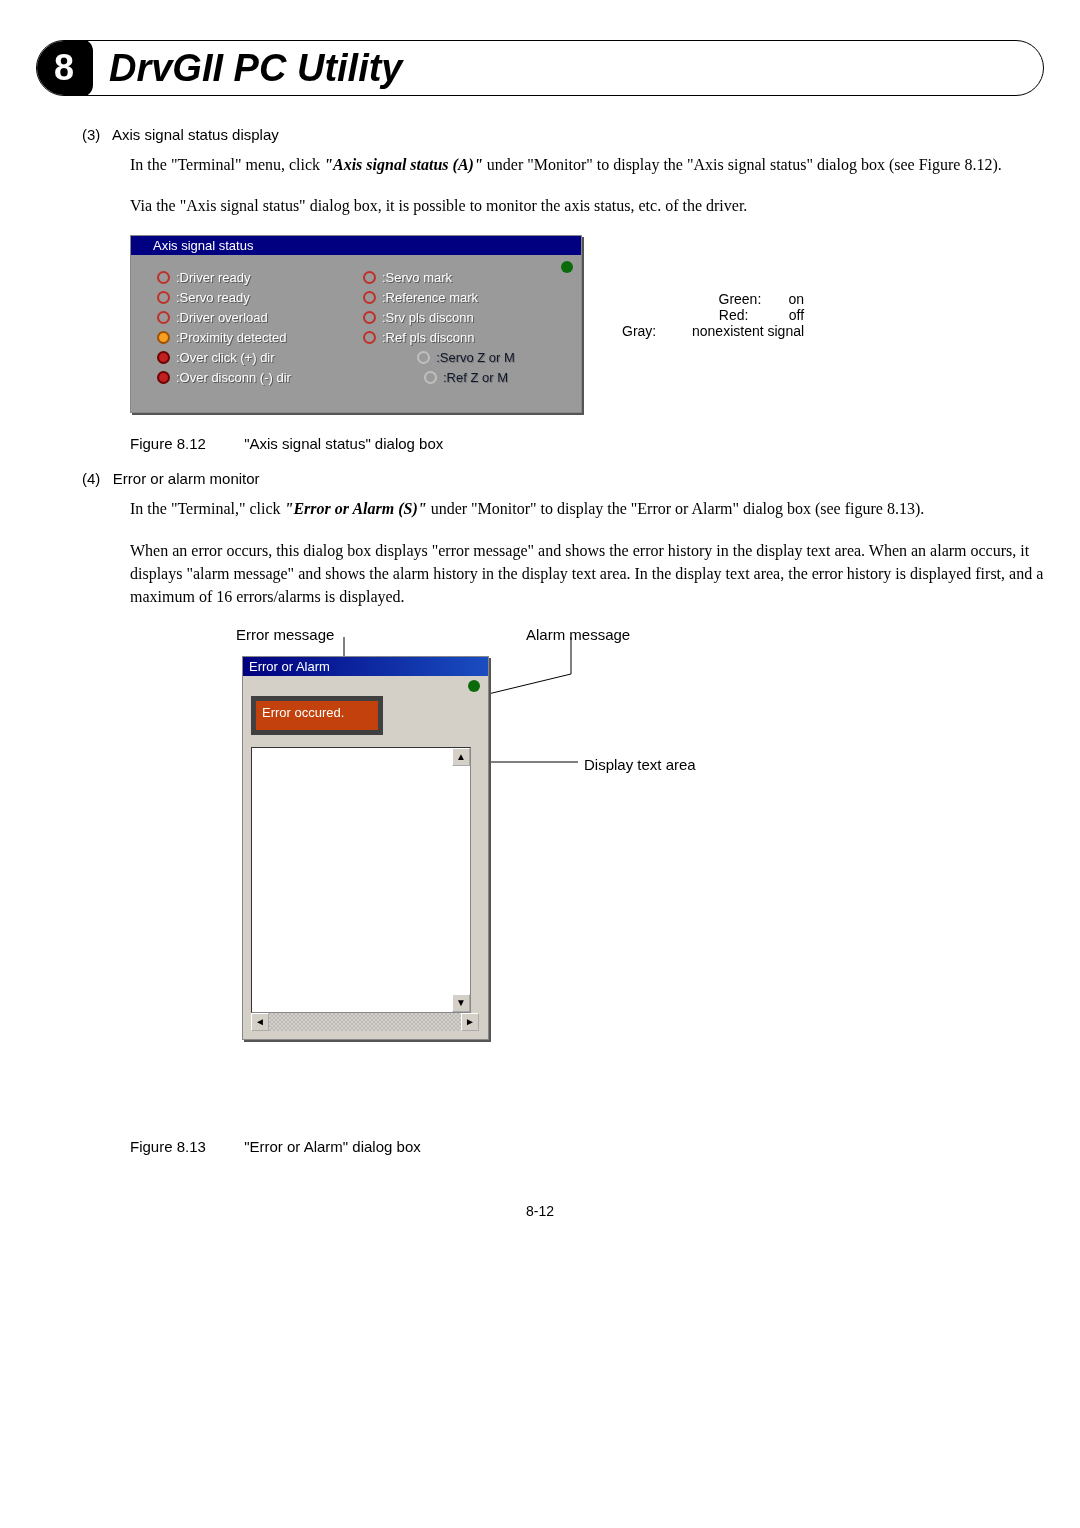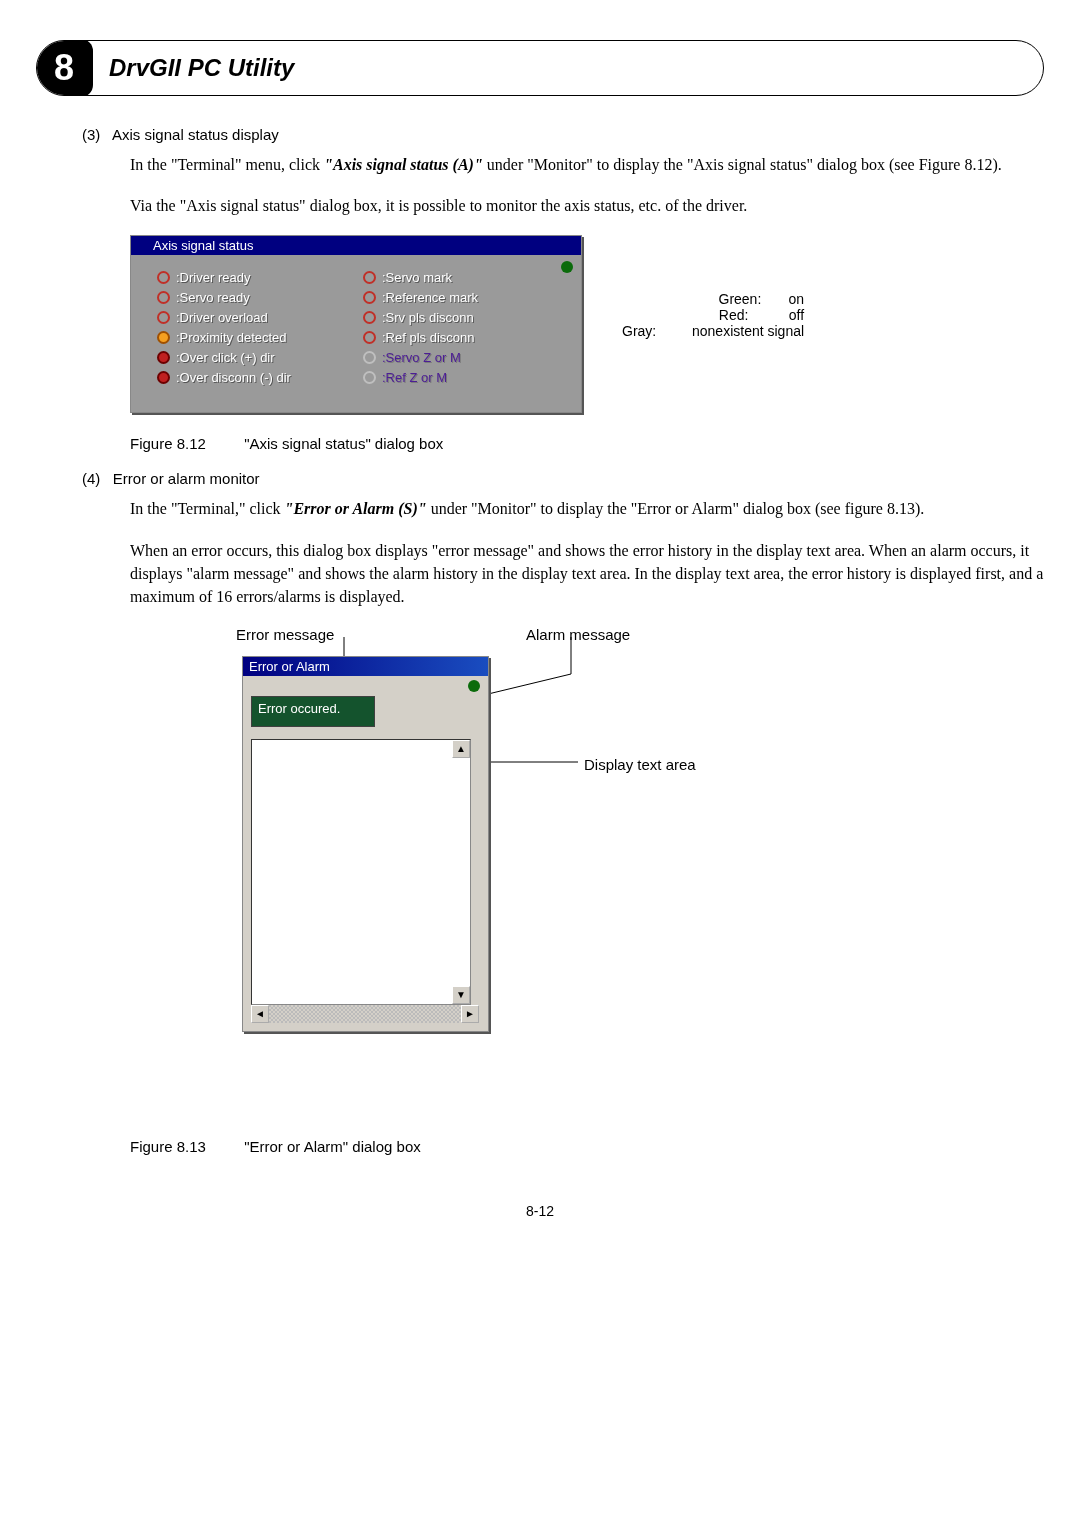--- a/index.html
+++ b/index.html
@@ -30,21 +30,21 @@
     border-radius: 12px;
     display: flex;
     align-items: center;
     justify-content: center;
     font-size: 36px;
     font-weight: 700;
     margin: -2px 16px -2px -2px;
     flex: 0 0 auto;
   }
   .chapter-title {
-    font-size: 24px;
+    font-size: 38px;
     font-weight: 700;
     font-style: italic;
   }
   .section-heading {
     margin: 14px 0 10px 46px;
     font-size: 15px;
   }
   .body-para {
     margin: 6px 0 18px 94px;
     line-height: 1.45;
@@ -99,21 +99,21 @@
     border-radius: 50%;
     margin-right: 6px;
     box-sizing: border-box;
     border: 2px solid #c03028;
     background: #9a9a9a;
   }
   .led.red-open   { border-color: #c03028; background:#9a9a9a; }
   .led.red-filled { border-color: #6d0000; background:#c02020; }
   .led.gray-open  { border-color: #bfbfbf; background:#9a9a9a; }
   .led.orange     { border-color: #a05000; background:#f5a020; }
-  .sig-row.dim { color: #4c1d95; text-shadow: 1px 1px 0 #7a7a7a; }
+  .sig-row.dim { color: #0f172a; text-shadow: 1px 1px 0 #7a7a7a; justify-content: center; }
 
   .legend-block {
     margin-left: 40px;
     margin-top: 56px;
     font-size: 14px;
   }
   .legend-row { display: flex; justify-content: flex-end; }
   .legend-key { width: 70px; }
 
   .figure-caption {
@@ -152,22 +152,22 @@
   .err-body { padding: 6px 8px 8px 8px; }
   .err-status-dot {
     float: right;
     width: 12px; height:12px; border-radius:50%;
     background:#0b6b0b;
     margin-top:-2px;
   }
   .err-banner {
     clear: both;
     margin-top: 14px;
-    border: 1px solid #404040;
-    background: #14532d;
+    border: 5px solid #404040;
+    background: #c2410c;
     color: #fff;
     font-size: 13px;
     padding: 4px 6px 10px 6px;
     width: 110px;
   }
   .err-textarea {
     margin-top: 12px;
     background: #fff;
     border: 1px inset #888;
     font-size: 13px;

